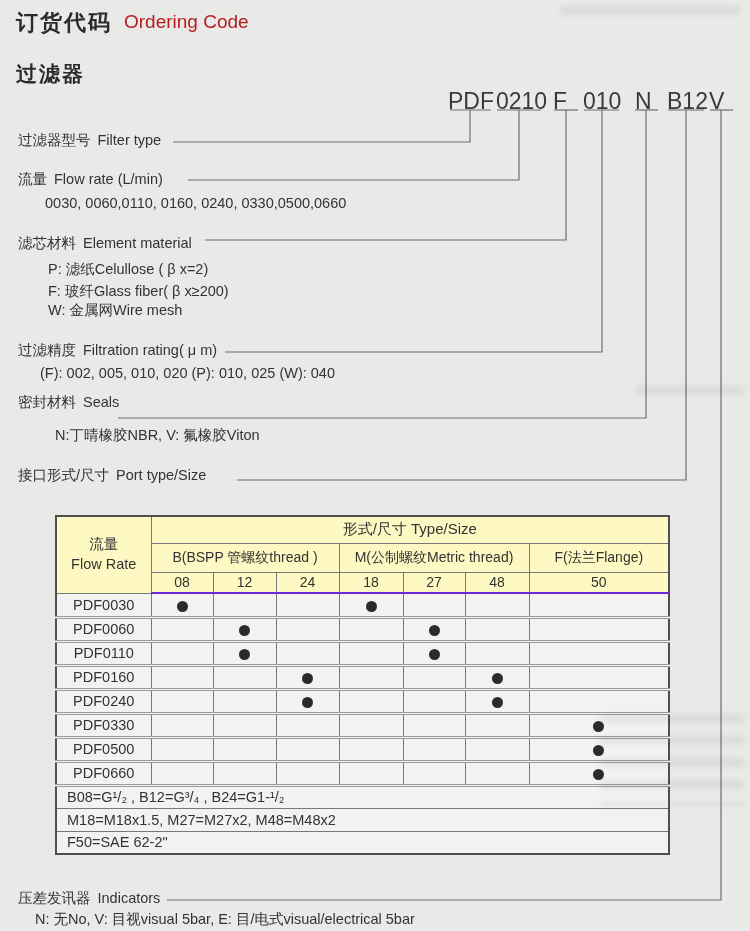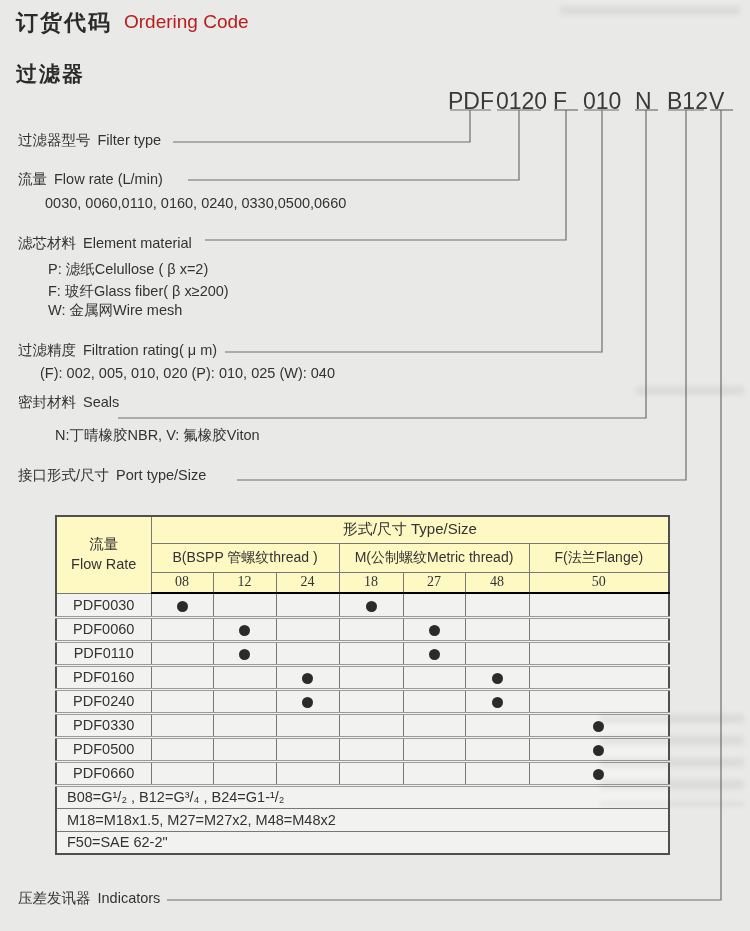--- a/index.html
+++ b/index.html
@@ -26,21 +26,21 @@
     position:absolute;left:55px;top:515px;width:613px;
     border-collapse:collapse;table-layout:fixed;
     background:#f2f2f0;border:2px solid #4f4f4f;
     font-size:14px;color:#333;
   }
   .otable th,.otable td{border:1px solid #787878;text-align:center;padding:0;font-weight:normal;}
   .otable thead th{background:#fef9c3;}
   .otable .hr1{height:27px;font-size:15px;}
   .otable .hr2{height:29px;}
   .otable .hr3{height:21px;}
-  .otable thead tr.hr3 th{border-bottom:2px solid #000000;font-family:Liberation Serif, serif;}
+  .otable thead tr.hr3 th{border-bottom:2px solid #6d28d9;}
   .flow-head div{line-height:1.35;font-size:14.5px;}
   .otable tbody tr{height:24px;}
   .otable tbody td{border-bottom:3px double #9a9a9a;}
   .otable tbody td.model{font-size:14.5px;}
   .dot{display:inline-block;width:11px;height:11px;border-radius:50%;background:#2b2b2b;vertical-align:middle;}
   .otable .notes tr{height:23px;}
   .otable .notes tr:first-child td{border-top:2px solid #4f4f4f;}
   .otable .notes td{text-align:left;padding-left:10px;font-size:14.5px;border-bottom:1px solid #787878;}
 
   .ghost{position:absolute;filter:blur(2.5px);opacity:.13;pointer-events:none;
@@ -50,21 +50,21 @@
 <body>
 
 <div class="page">
 
   <div class="abs title-zh">订货代码</div>
   <div class="abs title-en">Ordering Code</div>
   <div class="abs subtitle-zh">过滤器</div>
 
   <div id="code-row">
       <span class="code-seg" style="left: 448px; width: 44px;">PDF</span>
-      <span class="code-seg" style="left: 496px; width: 46px;">0120</span>
+      <span class="code-seg" style="left: 496px; width: 46px;">0210</span>
       <span class="code-seg" style="left: 553px; width: 26px;">F</span>
       <span class="code-seg" style="left: 583px; width: 37px;">010</span>
       <span class="code-seg" style="left: 635px; width: 23px;">N</span>
       <span class="code-seg" style="left: 667px; width: 38px;">B12</span>
       <span class="code-seg" style="left: 709px; width: 24px;">V</span>
     </div>
 
   <svg class="connectors" width="750" height="931" viewBox="0 0 750 931">
     <g stroke="#6e6e6e" stroke-width="1.2" fill="none">
 
@@ -112,20 +112,21 @@
   </div>
   <div class="subline" style="left:55px;top:426px">N:丁晴橡胶NBR,  V: 氟橡胶Viton</div>
 
   <div class="sec" style="top:466px">
     <span class="zh">接口形式/尺寸</span><span class="en">Port type/Size</span>
   </div>
 
   <div class="sec" style="top:889px">
     <span class="zh">压差发讯器</span><span class="en">Indicators</span>
   </div>
+  <div class="subline" style="left:35px;top:910px">N: 无No,   V: 目视visual 5bar,   E: 目/电式visual/electrical 5bar</div>
 
   <table class="otable">
     <colgroup>
       <col style="width:95px">
         <col style="width:62px">
         <col style="width:63px">
         <col style="width:63px">
       <col style="width:64px">
         <col style="width:62px">
         <col style="width:64px">

